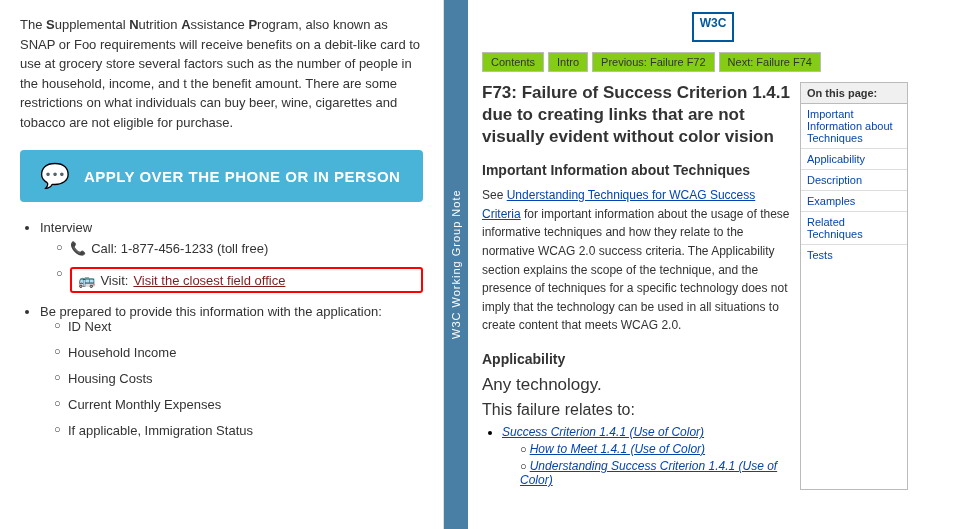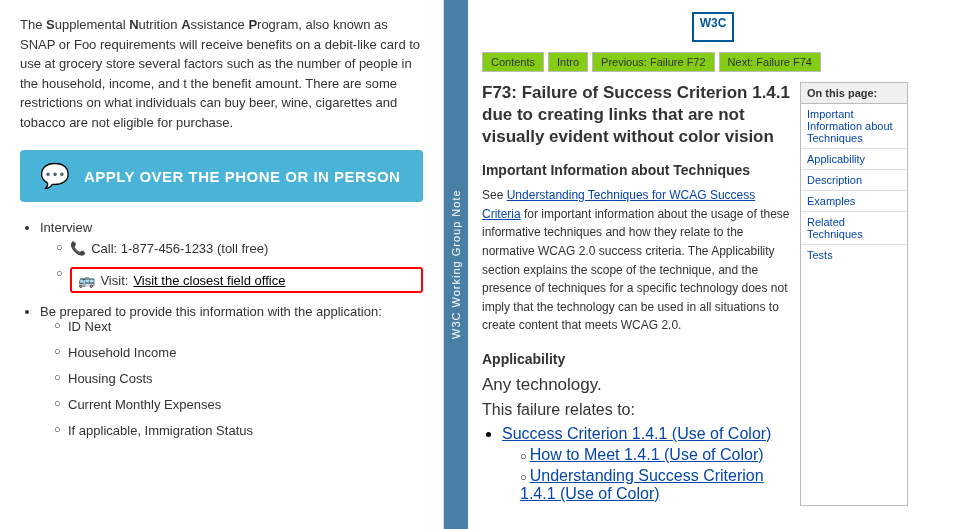--- a/index.html
+++ b/index.html
@@ -108,21 +108,21 @@
       padding: 3px 6px;
       border-radius: 3px;
       background: #fff;
     }
 
     .bus-icon {
       font-size: 14px;
     }
 
     .visit-link {
-      color: #000000;
+      color: #7f1d1d;
       text-decoration: underline;
     }
 
     .prepare-list {
       list-style: none !important;
       padding-left: 14px !important;
     }
 
     .prepare-list li::before {
       content: '○';
@@ -254,21 +254,22 @@
 
     .applicability-section p {
       font-size: 17px;
       color: #333;
       margin-bottom: 6px;
     }
 
     .applicability-list {
       list-style: disc;
       padding-left: 20px;
-      font-size: 16px;
+      font-size: 12px;
+      font-style: italic;
     }
 
     .applicability-list li {
       margin-bottom: 3px;
     }
 
     .applicability-list li a {
       color: #0645ad;
       text-decoration: underline;
     }

